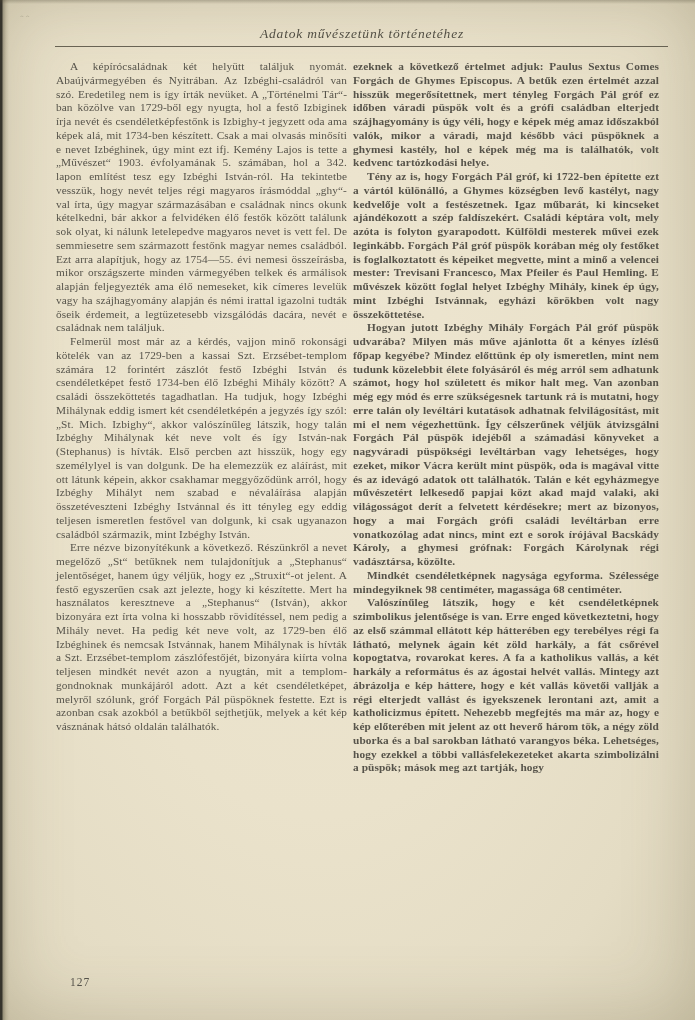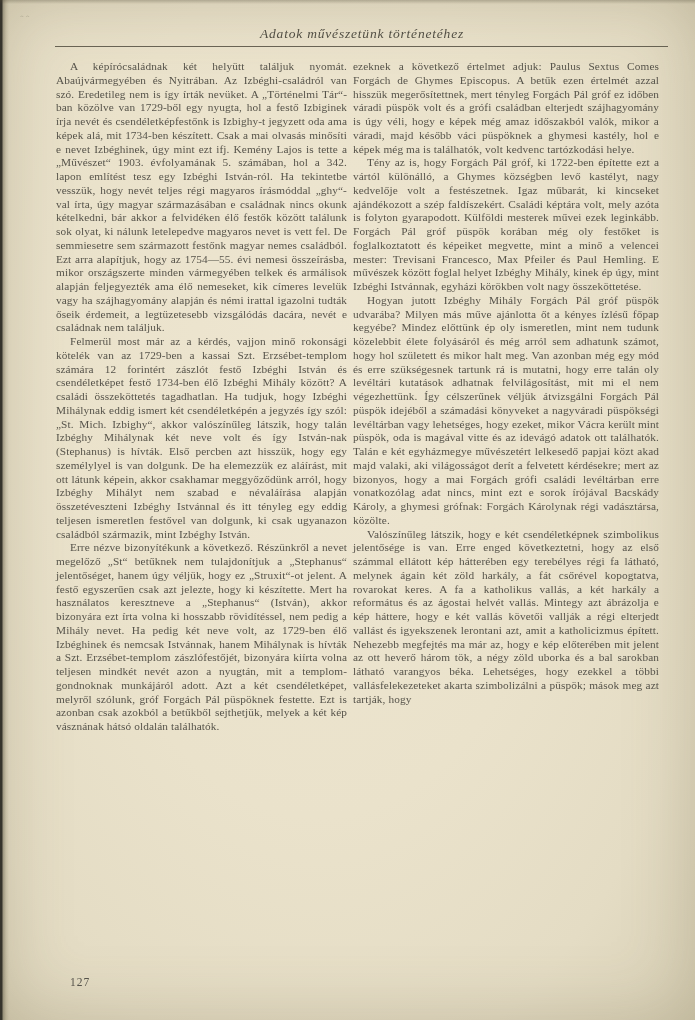--- a/index.html
+++ b/index.html
@@ -40,21 +40,21 @@
     position:absolute;left:56px;top:60px;width:612px;
     display:flex;gap:6px;
   }
   .col{
     text-align:justify;
     font-size:11.3px;line-height:13.75px;
     letter-spacing:.1px;
     color:#56534a;
   }
   .col-left{width:291px;}
-  .col-right{width:306px;}
+  .col-right{width:306px;font-weight:bold;}
   .col p{margin:0;text-indent:14px;}
   .col p.noindent{text-indent:0;}
   .page-number{
     position:absolute;left:70px;top:976px;
     font-size:11.5px;letter-spacing:1px;color:#55524a;
   }
 </style>
 </head>
 <body>
 
@@ -69,18 +69,19 @@
   <div class="columns">
     <div class="col col-left">
       <p>A képírócsaládnak két helyütt találjuk nyomát. Abaújvármegyében és Nyitrában. Az Izbéghi-családról van szó. Eredetileg nem is így írták nevüket. A „Történelmi Tár“-ban közölve van 1729-ből egy nyugta, hol a festő Izbiginek írja nevét és csendéletképfestőnk is Izbighy-t jegyzett oda ama képek alá, mit 1734-ben készített. Csak a mai olvasás minősíti e nevet Izbéghinek, úgy mint ezt ifj. Kemény Lajos is tette a „Művészet“ 1903. évfolyamának 5. számában, hol a 342. lapon említést tesz egy Izbéghi István-ról. Ha tekintetbe vesszük, hogy nevét teljes régi magyaros írásmóddal „ghy“-val írta, úgy magyar származásában e családnak nincs okunk kételkedni, bár akkor a felvidéken élő festők között találunk sok olyat, ki nálunk letelepedve magyaros nevet is vett fel. De semmiesetre sem származott festőnk magyar nemes családból. Ezt arra alapítjuk, hogy az 1754—55. évi nemesi összeírásba, mikor országszerte minden vármegyében telkek és armálisok alapján feljegyezték ama élő nemeseket, kik címeres levelük vagy ha szájhagyomány alapján és némi irattal igazolni tudták őseik érdemeit, a legtüzetesebb vizsgálódás dacára, nevét e családnak nem találjuk.</p>
       <p>Felmerül most már az a kérdés, vajjon minő rokonsági kötelék van az 1729-ben a kassai Szt. Erzsébet-templom számára 12 forintért zászlót festő Izbéghi István és csendéletképet festő 1734-ben élő Izbéghi Mihály között? A családi összeköttetés tagadhatlan. Ha tudjuk, hogy Izbéghi Mihálynak eddig ismert két csendéletképén a jegyzés így szól: „St. Mich. Izbighy“, akkor valószínűleg látszik, hogy talán Izbéghy Mihálynak két neve volt és így István-nak (Stephanus) is hívták. Első percben azt hisszük, hogy egy személylyel is van dolgunk. De ha elemezzük ez aláírást, mit ott látunk képein, akkor csakhamar meggyőződünk arról, hogy Izbéghy Mihályt nem szabad e névaláírása alapján összetéveszteni Izbéghy Istvánnal és itt tényleg egy eddig teljesen ismeretlen festővel van dolgunk, ki csak ugyanazon családból származik, mint Izbéghy István.</p>
       <p>Erre nézve bizonyítékunk a következő. Részünkről a nevet megelőző „St“ betűknek nem tulajdonítjuk a „Stephanus“ jelentőséget, hanem úgy véljük, hogy ez „Struxit“-ot jelent. A festő egyszerűen csak azt jelezte, hogy ki készítette. Mert ha használatos keresztneve a „Stephanus“ (István), akkor bizonyára ezt írta volna ki hosszabb rövidítéssel, nem pedig a Mihály nevet. Ha pedig két neve volt, az 1729-ben élő Izbéghinek és nemcsak Istvánnak, hanem Mihálynak is hívták a Szt. Erzsébet-templom zászlófestőjét, bizonyára kiírta volna teljesen mindkét nevét azon a nyugtán, mit a templom-gondnoknak munkájáról adott. Azt a két csendéletképet, melyről szólunk, gróf Forgách Pál püspöknek festette. Ezt is azonban csak azokból a betűkből sejthetjük, melyek a két kép vásznának hátsó oldalán találhatók.</p>
     </div>
     <div class="col col-right">
       <p class="noindent">ezeknek a következő értelmet adjuk: Paulus Sextus Comes Forgách de Ghymes Episcopus. A betűk ezen értelmét azzal hisszük megerősítettnek, mert tényleg Forgách Pál gróf ez időben váradi püspök volt és a grófi családban elterjedt szájhagyomány is úgy véli, hogy e képek még amaz időszakból valók, mikor a váradi, majd később váci püspöknek a ghymesi kastély, hol e képek még ma is találhatók, volt kedvenc tartózkodási helye.</p>
       <p>Tény az is, hogy Forgách Pál gróf, ki 1722-ben építette ezt a vártól különálló, a Ghymes községben levő kastélyt, nagy kedvelője volt a festészetnek. Igaz műbarát, ki kincseket ajándékozott a szép faldíszekért. Családi képtára volt, mely azóta is folyton gyarapodott. Külföldi mesterek művei ezek leginkább. Forgách Pál gróf püspök korában még oly festőket is foglalkoztatott és képeiket megvette, mint a minő a velencei mester: Trevisani Francesco, Max Pfeiler és Paul Hemling. E művészek között foglal helyet Izbéghy Mihály, kinek ép úgy, mint Izbéghi Istvánnak, egyházi körökben volt nagy összeköttetése.</p>
       <p>Hogyan jutott Izbéghy Mihály Forgách Pál gróf püspök udvarába? Milyen más műve ajánlotta őt a kényes ízlésű főpap kegyébe? Mindez előttünk ép oly ismeretlen, mint nem tudunk közelebbit élete folyásáról és még arról sem adhatunk számot, hogy hol született és mikor halt meg. Van azonban még egy mód és erre szükségesnek tartunk rá is mutatni, hogy erre talán oly levéltári kutatások adhatnak felvilágosítást, mit mi el nem végezhettünk. Így célszerűnek véljük átvizsgálni Forgách Pál püspök idejéből a számadási könyveket a nagyváradi püspökségi levéltárban vagy lehetséges, hogy ezeket, mikor Vácra került mint püspök, oda is magával vitte és az idevágó adatok ott találhatók. Talán e két egyházmegye művészetért lelkesedő papjai közt akad majd valaki, aki világosságot derít a felvetett kérdésekre; mert az bizonyos, hogy a mai Forgách grófi családi levéltárban erre vonatkozólag adat nincs, mint ezt e sorok írójával Bacskády Károly, a ghymesi grófnak: Forgách Károlynak régi vadásztársa, közölte.</p>
+      <p>Mindkét csendéletképnek nagysága egyforma. Szélessége mindegyiknek 98 centiméter, magassága 68 centiméter.</p>
       <p>Valószínűleg látszik, hogy e két csendéletképnek szimbolikus jelentősége is van. Erre enged következtetni, hogy az első számmal ellátott kép hátterében egy terebélyes régi fa látható, melynek ágain két zöld harkály, a fát csőrével kopogtatva, rovarokat keres. A fa a katholikus vallás, a két harkály a református és az ágostai helvét vallás. Mintegy azt ábrázolja e kép háttere, hogy e két vallás követői vallják a régi elterjedt vallást és igyekszenek lerontani azt, amit a katholicizmus épített. Nehezebb megfejtés ma már az, hogy e kép előterében mit jelent az ott heverő három tök, a négy zöld uborka és a bal sarokban látható varangyos béka. Lehetséges, hogy ezekkel a többi vallásfelekezeteket akarta szimbolizálni a püspök; mások meg azt tartják, hogy</p>
     </div>
   </div>
 
   <div class="page-number">127</div>
 </div>
 
 </body></html>

